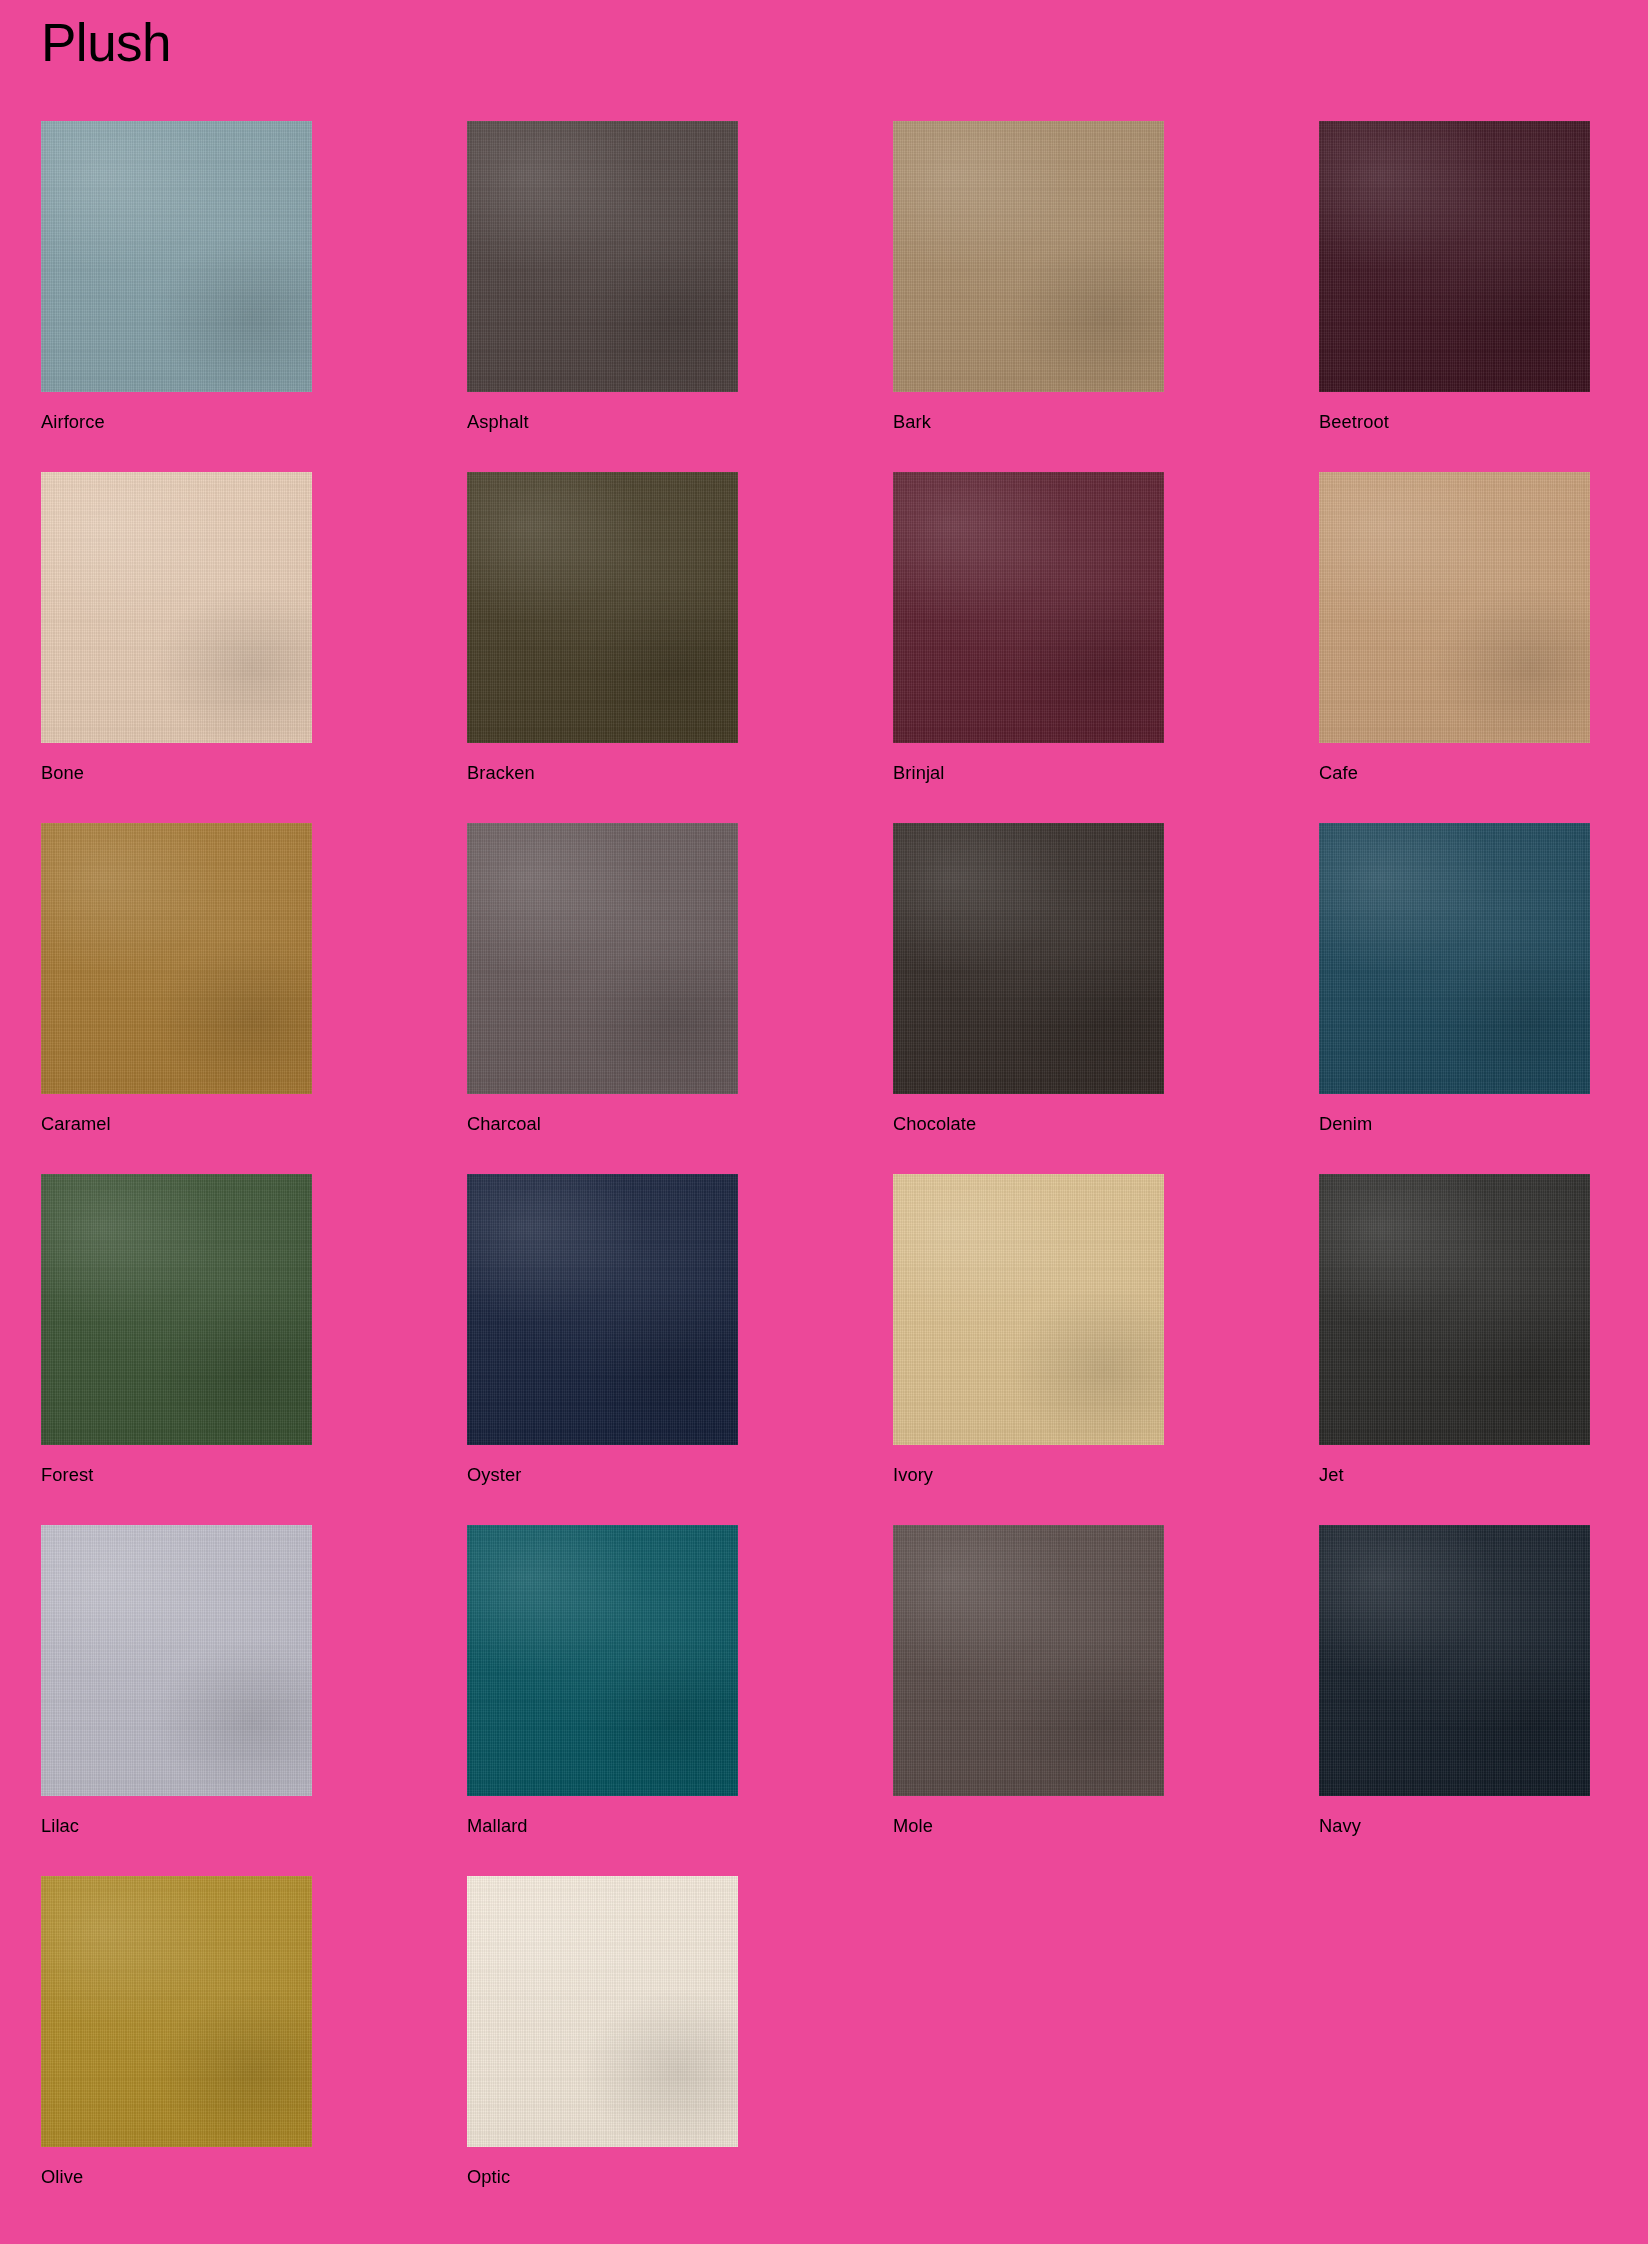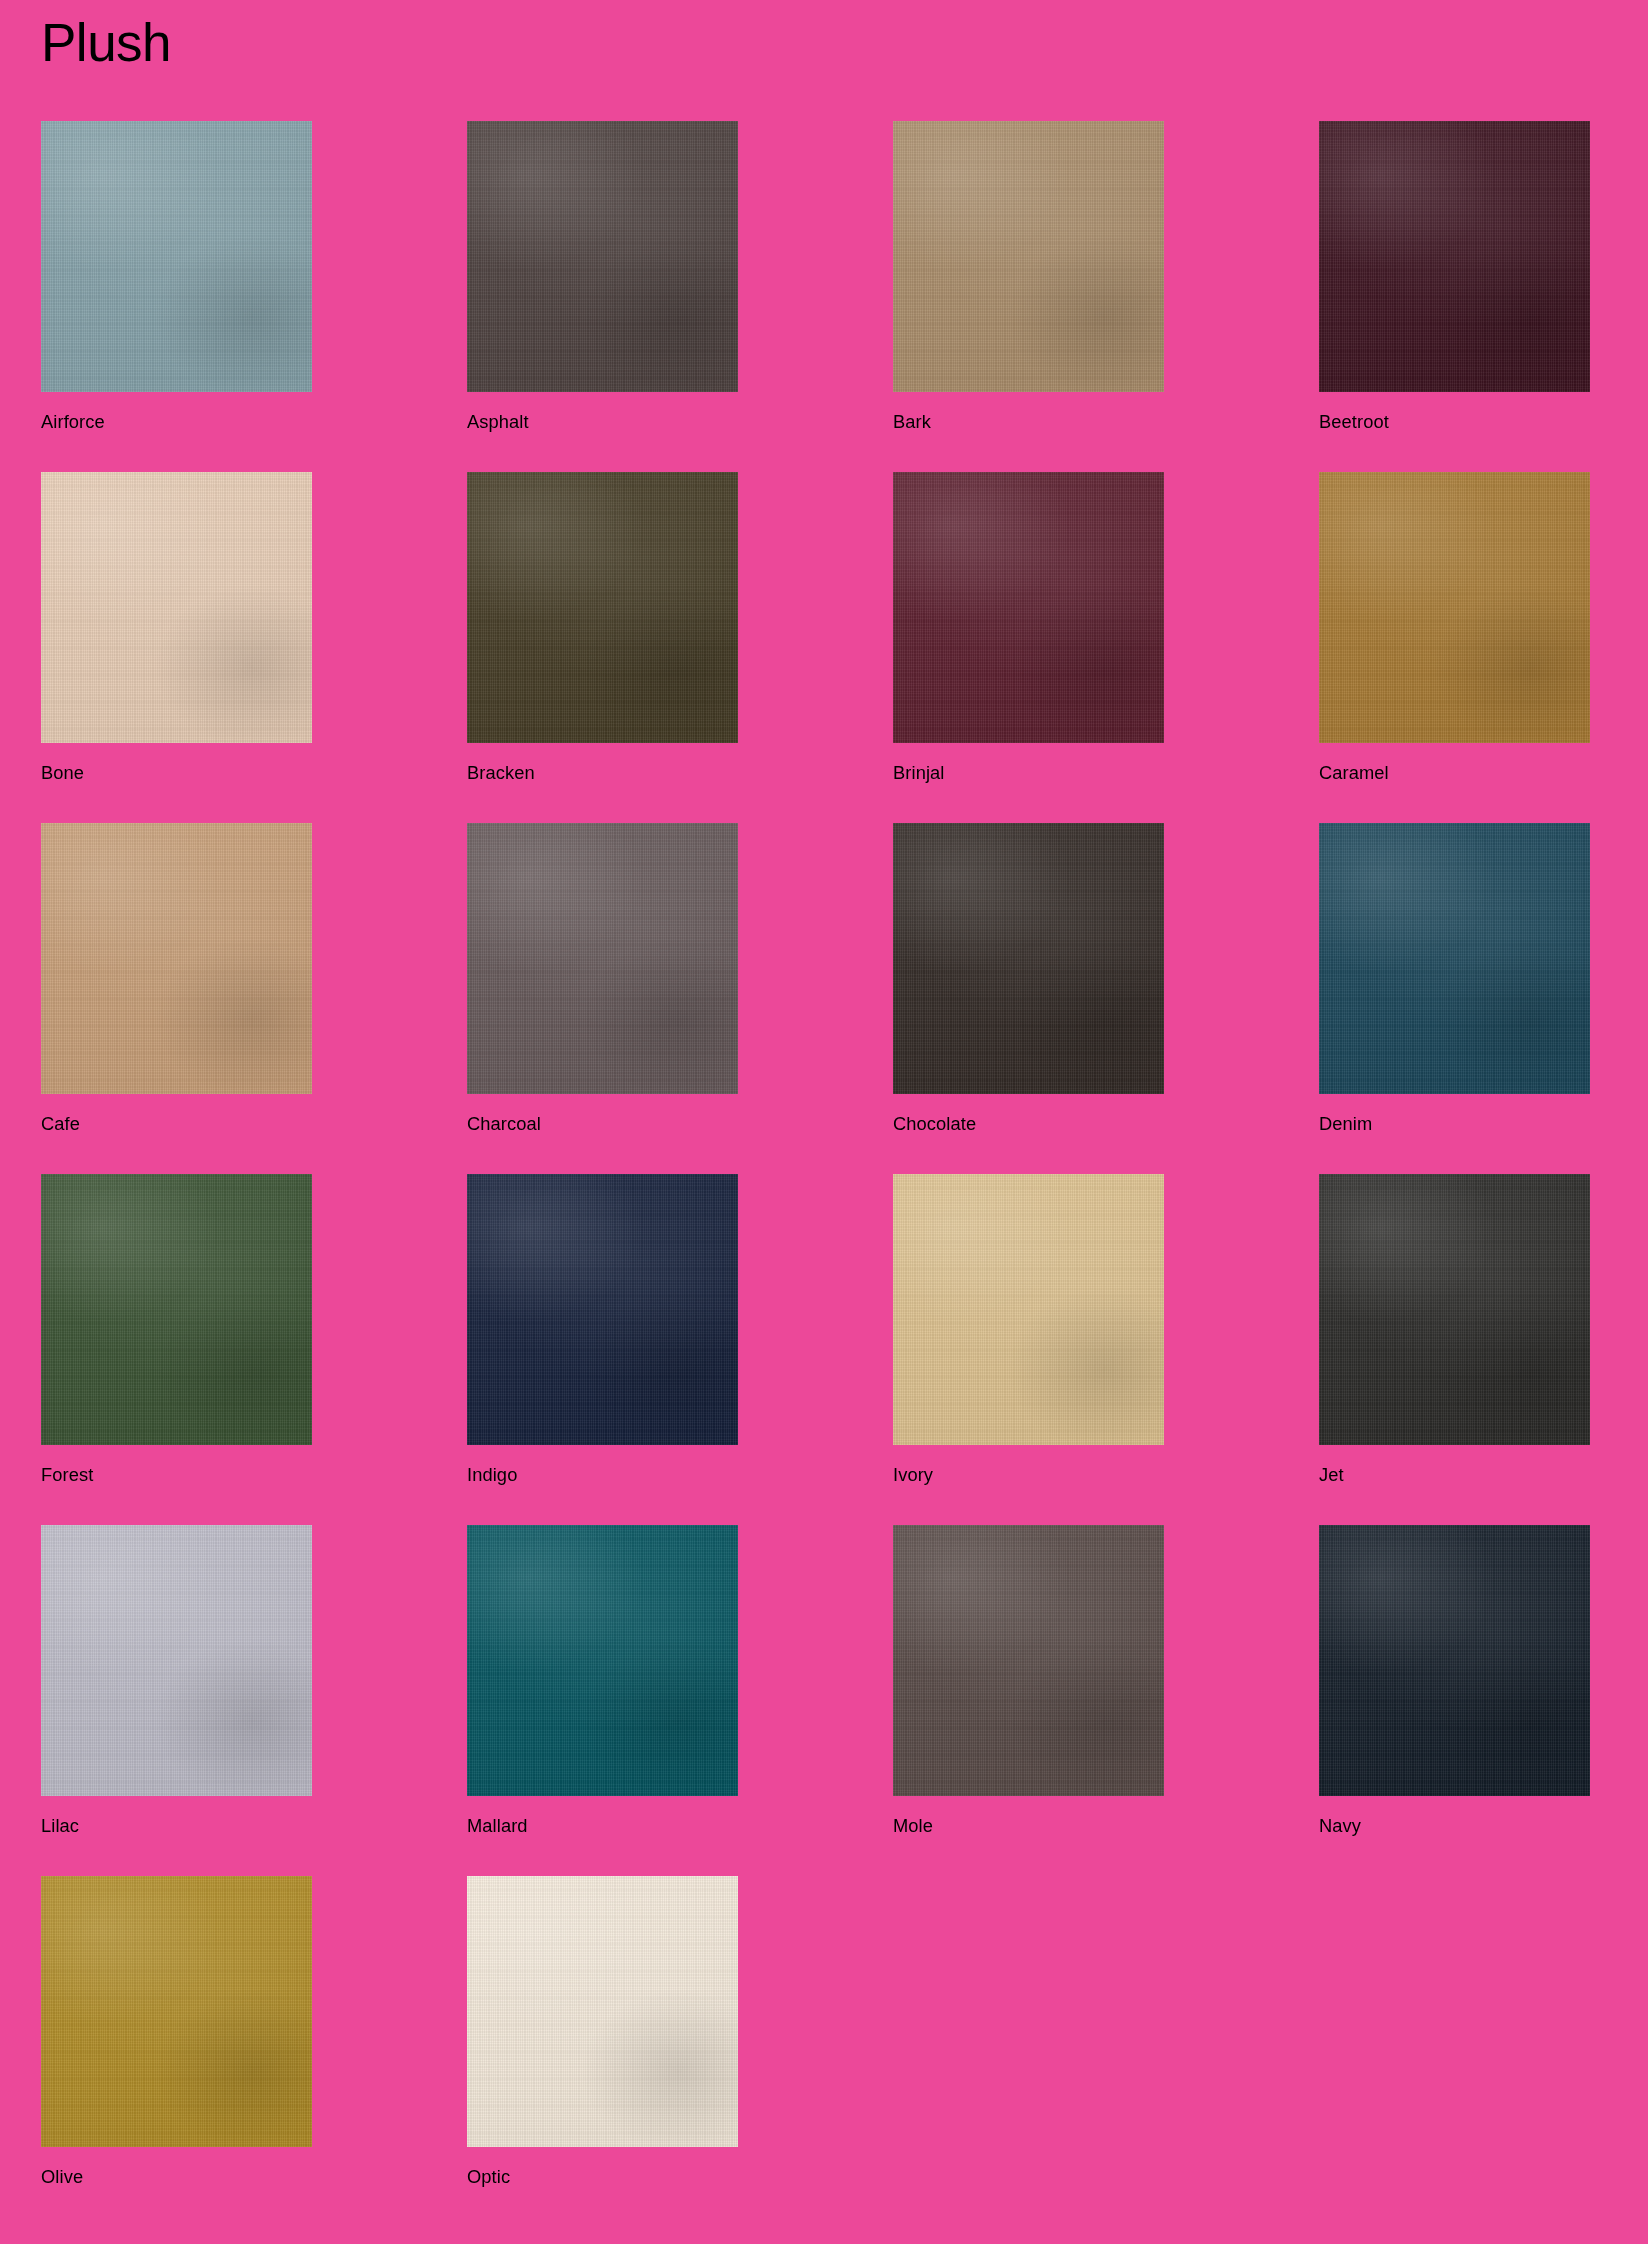--- a/index.html
+++ b/index.html
@@ -129,46 +129,46 @@
       </div>
       <div class="swatch-cell">
         <div class="swatch-chip" style="background-color: rgb(69, 60, 37);"></div>
         <div class="swatch-label">Bracken</div>
       </div>
       <div class="swatch-cell">
         <div class="swatch-chip" style="background-color: rgb(92, 30, 46);"></div>
         <div class="swatch-label">Brinjal</div>
       </div>
       <div class="swatch-cell">
+        <div class="swatch-chip" style="background-color: rgb(201, 160, 120);"></div>
+        <div class="swatch-label">Cafe</div>
+      </div>
+      <div class="swatch-cell">
         <div class="swatch-chip" style="background-color: rgb(168, 122, 51);"></div>
         <div class="swatch-label">Caramel</div>
       </div>
       <div class="swatch-cell">
-        <div class="swatch-chip" style="background-color: rgb(201, 160, 120);"></div>
-        <div class="swatch-label">Cafe</div>
-      </div>
-      <div class="swatch-cell">
         <div class="swatch-chip" style="background-color: rgb(102, 89, 90);"></div>
         <div class="swatch-label">Charcoal</div>
       </div>
       <div class="swatch-cell">
         <div class="swatch-chip" style="background-color: rgb(51, 42, 38);"></div>
         <div class="swatch-label">Chocolate</div>
       </div>
       <div class="swatch-cell">
         <div class="swatch-chip" style="background-color: rgb(26, 70, 90);"></div>
         <div class="swatch-label">Denim</div>
       </div>
       <div class="swatch-cell">
         <div class="swatch-chip" style="background-color: rgb(58, 83, 51);"></div>
         <div class="swatch-label">Forest</div>
       </div>
       <div class="swatch-cell">
         <div class="swatch-chip" style="background-color: rgb(21, 32, 59);"></div>
-        <div class="swatch-label">Indigo</div>
+        <div class="swatch-label">Oyster</div>
       </div>
       <div class="swatch-cell">
         <div class="swatch-chip" style="background-color: rgb(223, 195, 144);"></div>
         <div class="swatch-label">Ivory</div>
       </div>
       <div class="swatch-cell">
         <div class="swatch-chip" style="background-color: rgb(43, 42, 40);"></div>
         <div class="swatch-label">Jet</div>
       </div>
       <div class="swatch-cell">

